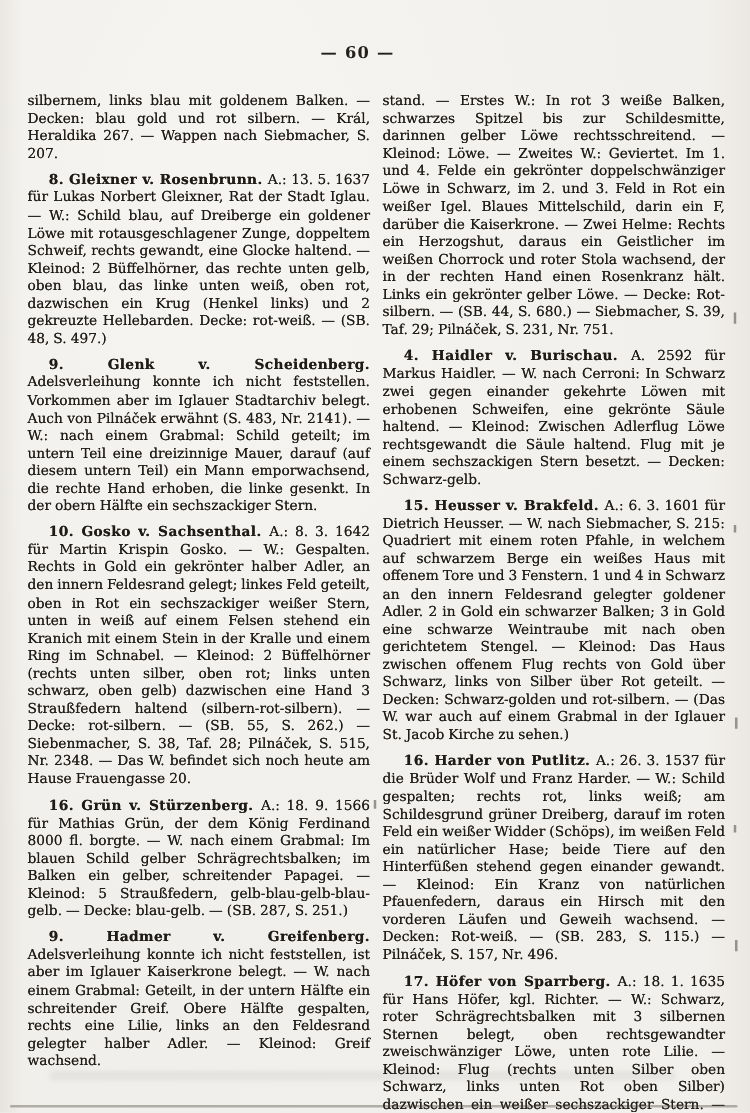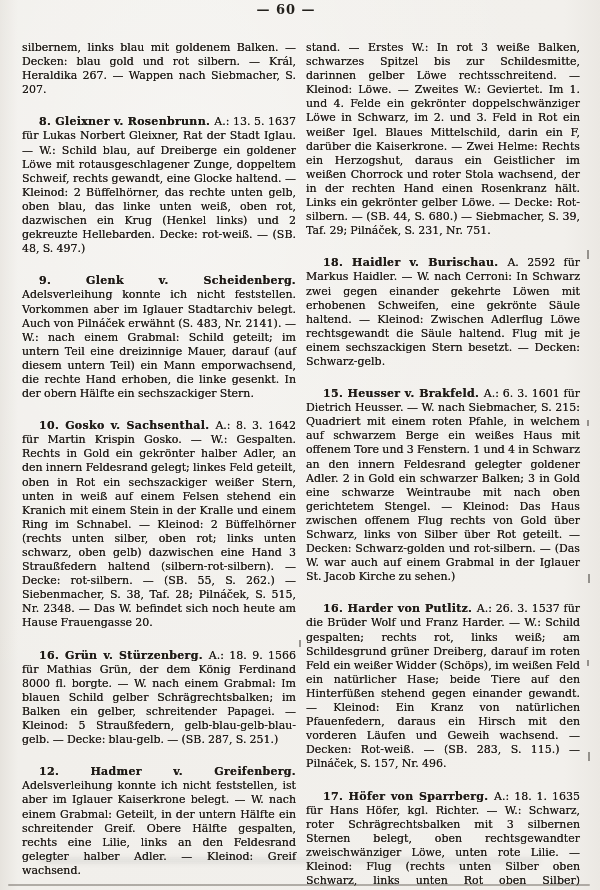--- a/index.html
+++ b/index.html
@@ -10,21 +10,21 @@
     background:
       radial-gradient(ellipse at 30% 20%, rgba(255,255,255,0.35), rgba(255,255,255,0) 60%),
       linear-gradient(90deg, #e6e3dd 0%, #f1efeb 3%, #f2f0ec 94%, #ebe8e3 100%),
       #f1efeb;
     font-family: "DejaVu Serif", "Liberation Serif", serif;
     color: #1f1b17;
   }
   .page { position: relative; width: 100%; height: 100%; }
   .page-number {
     width: 572px;
-    padding-top: 2px;
+    padding-top: 35px;
     text-align: center;
     font-size: 13px;
     font-weight: bold;
     letter-spacing: 1px;
     color: #23201c;
   }
   .columns {
     display: flex;
     gap: 10px;
     padding: 24px 20px 0 22px;
@@ -34,21 +34,21 @@
     width: 50%;
     text-align: justify;
     font-size: 11px;
     line-height: 14.1px;
     hyphens: auto;
     -webkit-hyphens: auto;
     word-spacing: -0.3px;
     text-shadow: 0 0 0.45px rgba(30,25,20,0.85);
   }
   .col p { margin: 0; }
-  .col p.entry { margin-top: 18px; text-indent: 17px; }
+  .col p.entry { margin-top: 7px; text-indent: 17px; }
   .ehead { font-weight: bold; letter-spacing: 0.3px; }
   .ehead::after { content: " "; }
   
   .artifact { position: absolute; pointer-events: none; }
   .bottom-line {
     left: 8px; right: 10px; bottom: 4px; height: 2px;
     background: rgba(70,63,55,0.38);
     border-radius: 1px;
     filter: blur(0.4px);
   }
@@ -77,26 +77,26 @@
   <div class="page-number">— 60 —</div>
 
   <div class="columns">
 
     <div class="col">
       <p class="cont">silbernem, links blau mit goldenem Balken. — Decken: blau gold und rot silbern. — Král, Heraldika 267. — Wappen nach Siebmacher, S. 207.</p>
       <p class="entry"><b class="ehead">8. Gleixner v. Rosenbrunn.</b><span class="etext">A.: 13. 5. 1637 für Lukas Norbert Gleixner, Rat der Stadt Iglau. — W.: Schild blau, auf Dreiberge ein goldener Löwe mit rotausgeschlagener Zunge, doppeltem Schweif, rechts gewandt, eine Glocke haltend. — Kleinod: 2 Büffelhörner, das rechte unten gelb, oben blau, das linke unten weiß, oben rot, dazwischen ein Krug (Henkel links) und 2 gekreuzte Hellebarden. Decke: rot-weiß. — (SB. 48, S. 497.)</span></p>
       <p class="entry"><b class="ehead">9. Glenk v. Scheidenberg.</b><span class="etext">Adelsverleihung konnte ich nicht feststellen. Vorkommen aber im Iglauer Stadtarchiv belegt. Auch von Pilnáček erwähnt (S. 483, Nr. 2141). — W.: nach einem Grabmal: Schild geteilt; im untern Teil eine dreizinnige Mauer, darauf (auf diesem untern Teil) ein Mann emporwachsend, die rechte Hand erhoben, die linke gesenkt. In der obern Hälfte ein sechszackiger Stern.</span></p>
       <p class="entry"><b class="ehead">10. Gosko v. Sachsenthal.</b><span class="etext">A.: 8. 3. 1642 für Martin Krispin Gosko. — W.: Gespalten. Rechts in Gold ein gekrönter halber Adler, an den innern Feldesrand gelegt; linkes Feld geteilt, oben in Rot ein sechszackiger weißer Stern, unten in weiß auf einem Felsen stehend ein Kranich mit einem Stein in der Kralle und einem Ring im Schnabel. — Kleinod: 2 Büffelhörner (rechts unten silber, oben rot; links unten schwarz, oben gelb) dazwischen eine Hand 3 Straußfedern haltend (silbern-rot-silbern). — Decke: rot-silbern. — (SB. 55, S. 262.) — Siebenmacher, S. 38, Taf. 28; Pilnáček, S. 515, Nr. 2348. — Das W. befindet sich noch heute am Hause Frauengasse 20.</span></p>
       <p class="entry"><b class="ehead">16. Grün v. Stürzenberg.</b><span class="etext">A.: 18. 9. 1566 für Mathias Grün, der dem König Ferdinand 8000 fl. borgte. — W. nach einem Grabmal: Im blauen Schild gelber Schrägrechtsbalken; im Balken ein gelber, schreitender Papagei. — Kleinod: 5 Straußfedern, gelb-blau-gelb-blau-gelb. — Decke: blau-gelb. — (SB. 287, S. 251.)</span></p>
-      <p class="entry"><b class="ehead">12. Hadmer v. Greifenberg.</b><span class="etext">Adelsverleihung konnte ich nicht feststellen, ist aber im Iglauer Kaiserkrone belegt. — W. nach einem Grabmal: Geteilt, in der untern Hälfte ein schreitender Greif. Obere Hälfte gespalten, rechts eine Lilie, links an den Feldesrand gelegter halber Adler. — Kleinod: Greif wachsend.</span></p>
+      <p class="entry"><b class="ehead">9. Hadmer v. Greifenberg.</b><span class="etext">Adelsverleihung konnte ich nicht feststellen, ist aber im Iglauer Kaiserkrone belegt. — W. nach einem Grabmal: Geteilt, in der untern Hälfte ein schreitender Greif. Obere Hälfte gespalten, rechts eine Lilie, links an den Feldesrand gelegter halber Adler. — Kleinod: Greif wachsend.</span></p>
     </div>
 
     <div class="col">
       <p class="cont">stand. — Erstes W.: In rot 3 weiße Balken, schwarzes Spitzel bis zur Schildesmitte, darinnen gelber Löwe rechtsschreitend. — Kleinod: Löwe. — Zweites W.: Geviertet. Im 1. und 4. Felde ein gekrönter doppelschwänziger Löwe in Schwarz, im 2. und 3. Feld in Rot ein weißer Igel. Blaues Mittelschild, darin ein F, darüber die Kaiserkrone. — Zwei Helme: Rechts ein Herzogshut, daraus ein Geistlicher im weißen Chorrock und roter Stola wachsend, der in der rechten Hand einen Rosenkranz hält. Links ein gekrönter gelber Löwe. — Decke: Rot-silbern. — (SB. 44, S. 680.) — Siebmacher, S. 39, Taf. 29; Pilnáček, S. 231, Nr. 751.</p>
-      <p class="entry"><b class="ehead">18. Haidler v. Burischau.</b><span class="etext">A. 2592 für Markus Haidler. — W. nach Cerroni: In Schwarz zwei gegen einander gekehrte Löwen mit erhobenen Schweifen, eine gekrönte Säule haltend. — Kleinod: Zwischen Adlerflug Löwe rechtsgewandt die Säule haltend. Flug mit je einem sechszackigen Stern besetzt. — Decken: Schwarz-gelb.</span></p>
+      <p class="entry"><b class="ehead">4. Haidler v. Burischau.</b><span class="etext">A. 2592 für Markus Haidler. — W. nach Cerroni: In Schwarz zwei gegen einander gekehrte Löwen mit erhobenen Schweifen, eine gekrönte Säule haltend. — Kleinod: Zwischen Adlerflug Löwe rechtsgewandt die Säule haltend. Flug mit je einem sechszackigen Stern besetzt. — Decken: Schwarz-gelb.</span></p>
       <p class="entry"><b class="ehead">15. Heusser v. Brakfeld.</b><span class="etext">A.: 6. 3. 1601 für Dietrich Heusser. — W. nach Siebmacher, S. 215: Quadriert mit einem roten Pfahle, in welchem auf schwarzem Berge ein weißes Haus mit offenem Tore und 3 Fenstern. 1 und 4 in Schwarz an den innern Feldesrand gelegter goldener Adler. 2 in Gold ein schwarzer Balken; 3 in Gold eine schwarze Weintraube mit nach oben gerichtetem Stengel. — Kleinod: Das Haus zwischen offenem Flug rechts von Gold über Schwarz, links von Silber über Rot geteilt. — Decken: Schwarz-golden und rot-silbern. — (Das W. war auch auf einem Grabmal in der Iglauer St. Jacob Kirche zu sehen.)</span></p>
       <p class="entry"><b class="ehead">16. Harder von Putlitz.</b><span class="etext">A.: 26. 3. 1537 für die Brüder Wolf und Franz Harder. — W.: Schild gespalten; rechts rot, links weiß; am Schildesgrund grüner Dreiberg, darauf im roten Feld ein weißer Widder (Schöps), im weißen Feld ein natürlicher Hase; beide Tiere auf den Hinterfüßen stehend gegen einander gewandt. — Kleinod: Ein Kranz von natürlichen Pfauenfedern, daraus ein Hirsch mit den vorderen Läufen und Geweih wachsend. — Decken: Rot-weiß. — (SB. 283, S. 115.) — Pilnáček, S. 157, Nr. 496.</span></p>
       <p class="entry"><b class="ehead">17. Höfer von Sparrberg.</b><span class="etext">A.: 18. 1. 1635 für Hans Höfer, kgl. Richter. — W.: Schwarz, roter Schrägrechtsbalken mit 3 silbernen Sternen belegt, oben rechtsgewandter zweischwänziger Löwe, unten rote Lilie. — Kleinod: Flug (rechts unten Silber oben Schwarz, links unten Rot oben Silber) dazwischen ein weißer sechszackiger Stern. — Decken: Rot-silbern</span></p>
     </div>
 
   </div>
 
   <div class="artifact bleed-streak"></div>
   <div class="artifact bottom-line"></div>
   <div class="artifact edge-dash d1"></div>

